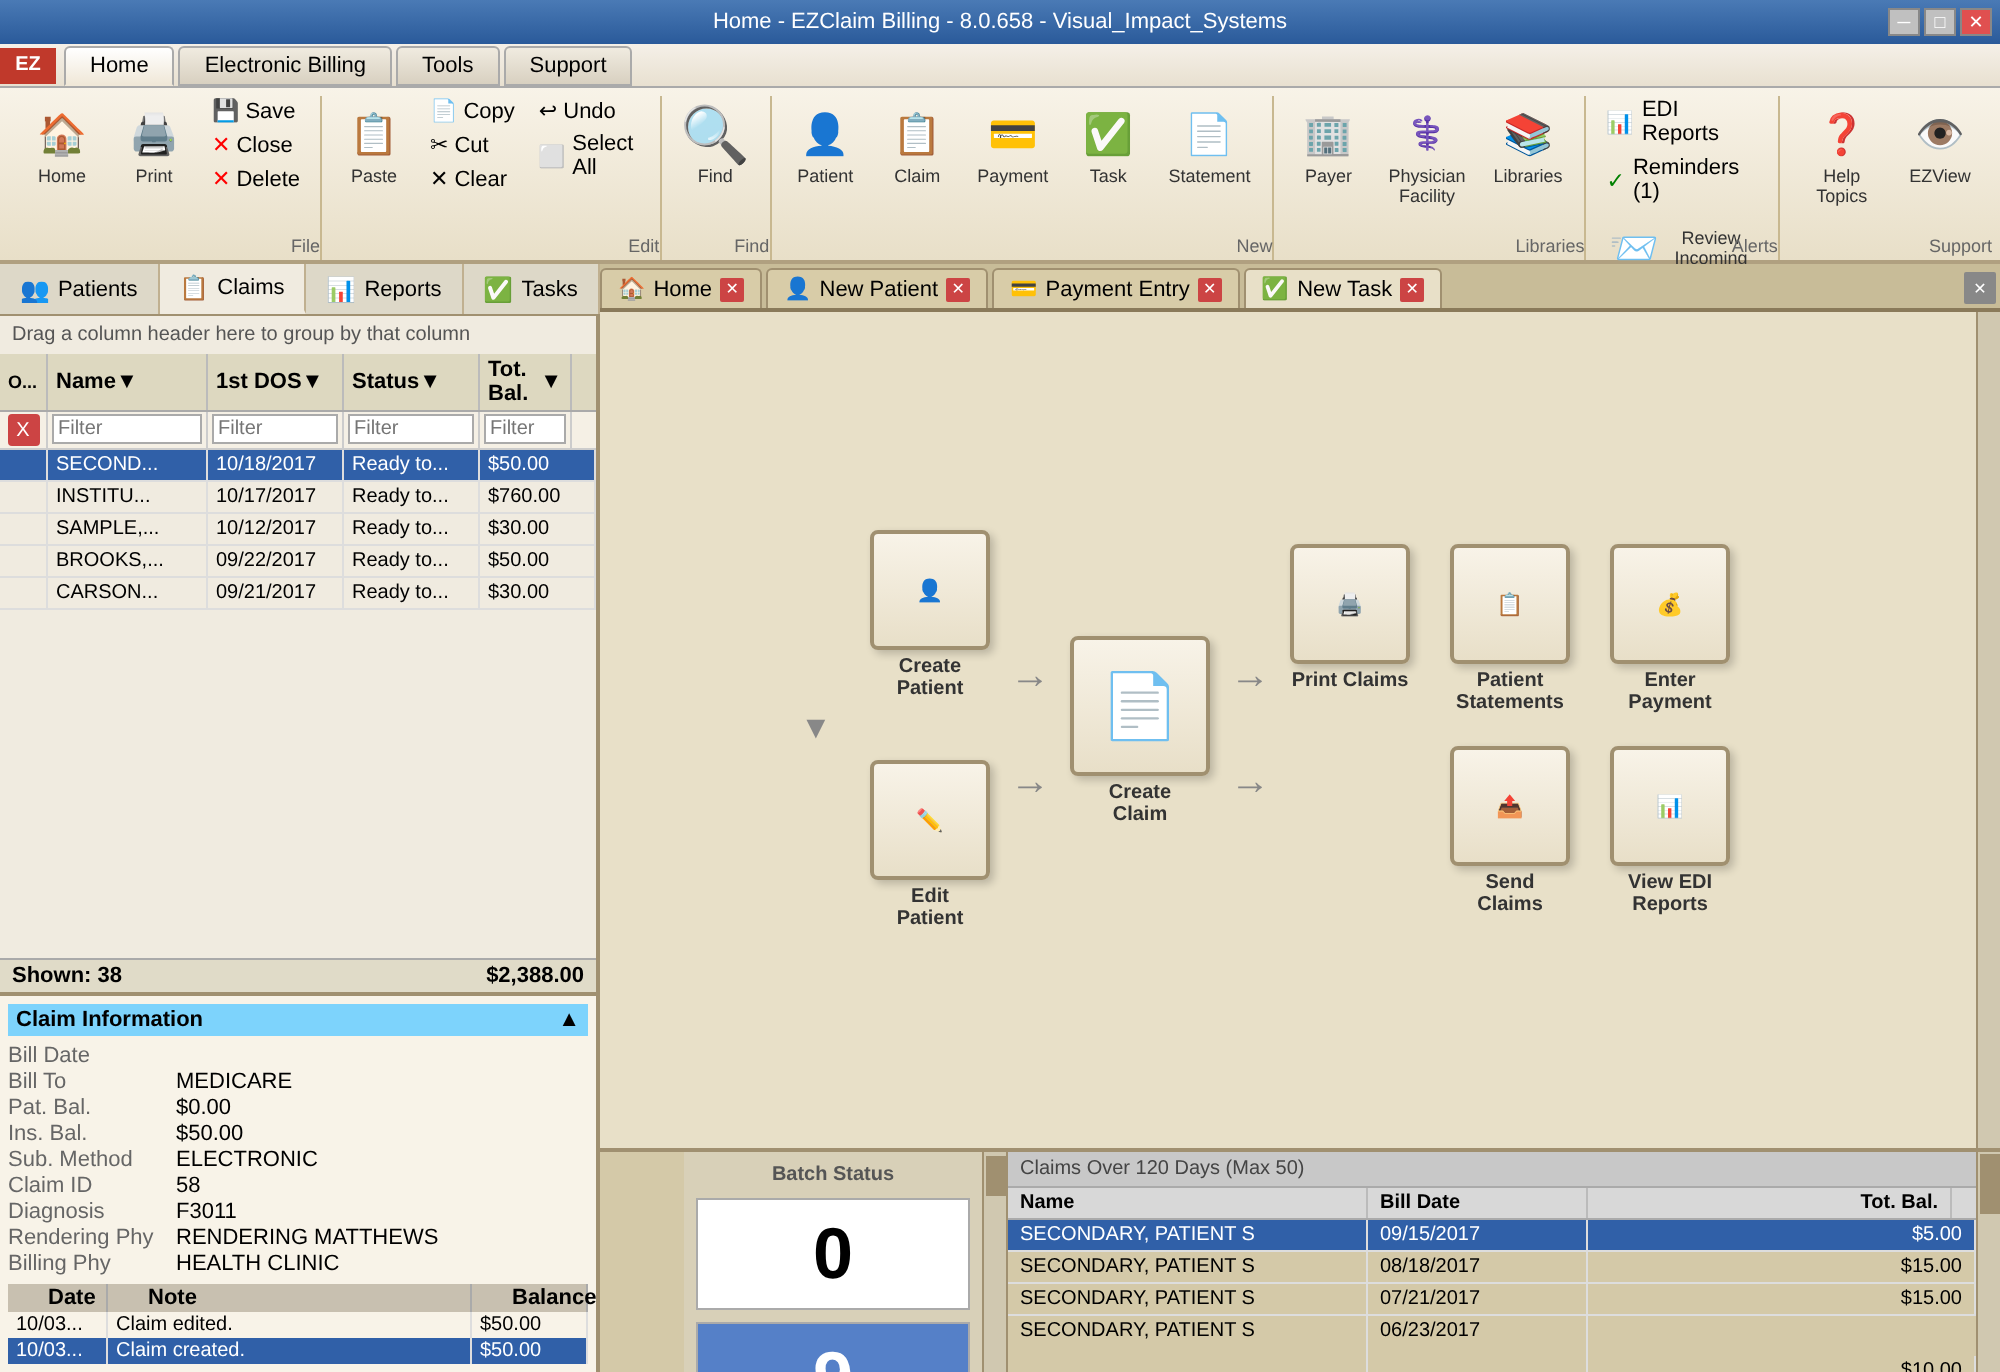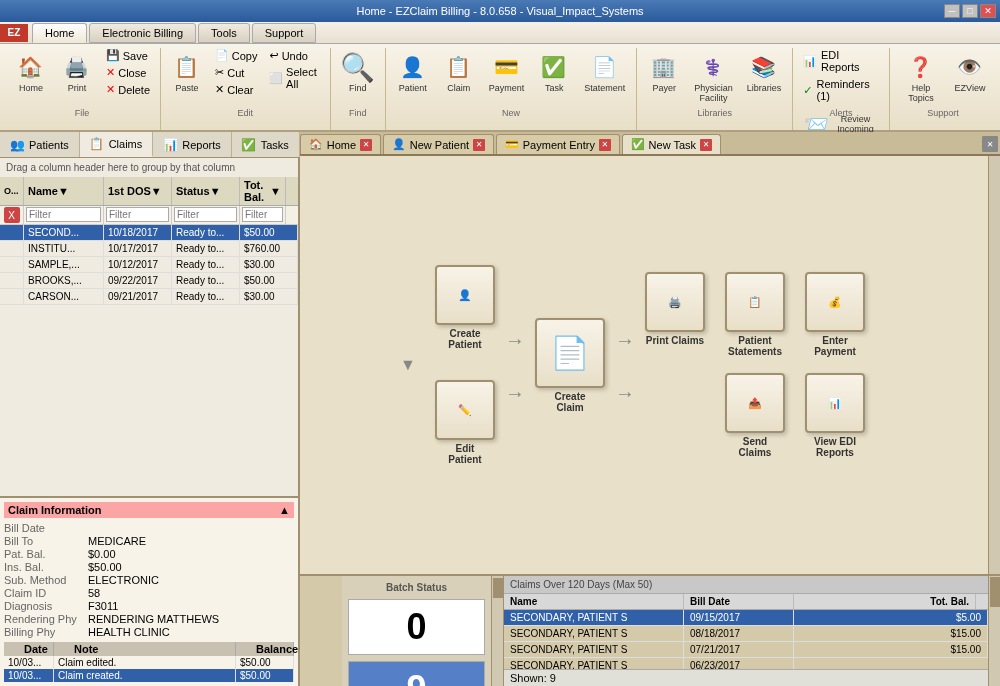--- a/index.html
+++ b/index.html
@@ -12,21 +12,21 @@
 
     
     .menubar { background: linear-gradient(to bottom, #f5f0e8, #e8e0d0); height: 22px; display: flex; align-items: center; border-bottom: 1px solid #aaa; }
     .logo-btn { width: 28px; height: 18px; background: #c0392b; display: flex; align-items: center; justify-content: center; margin-right: 4px; }
     .menu-tab { padding: 3px 12px; border: 1px solid #aaa; background: linear-gradient(to bottom, #f0ebe0, #d8d0c0); margin-right: 2px; cursor: pointer; border-radius: 3px 3px 0 0; }
     .menu-tab.active { background: linear-gradient(to bottom, #fff, #f0e8d8); border-bottom: 1px solid #f0e8d8; }
 
     
     .ribbon { background: linear-gradient(to bottom, #f8f3e8, #e8dfc8); border-bottom: 2px solid #b0a080; display: flex; align-items: stretch; padding: 4px 4px 0; height: 88px; }
     .ribbon-group { display: flex; flex-direction: column; align-items: center; border-right: 1px solid #c8b890; padding: 0 6px; position: relative; }
-    .ribbon-group-label { font-size: 9px; color: #666; position: absolute; bottom: 12px; text-align: center; width: 100%; }
+    .ribbon-group-label { font-size: 9px; color: #666; position: absolute; bottom: 2px; text-align: right; width: 100%; }
     .ribbon-items { display: flex; gap: 4px; padding-bottom: 16px; }
     .ribbon-btn { display: flex; flex-direction: column; align-items: center; padding: 3px 5px; cursor: pointer; border-radius: 3px; min-width: 40px; }
     .ribbon-icon { width: 32px; height: 32px; display: flex; align-items: center; justify-content: center; font-size: 20px; }
     .ribbon-label { font-size: 9px; text-align: center; color: #333; }
     .ribbon-small { display: flex; flex-direction: column; gap: 2px; padding-bottom: 16px; }
     .ribbon-small-btn { display: flex; align-items: center; gap: 3px; cursor: pointer; padding: 1px 4px; border-radius: 2px; }
 
     
     .left-panel { position: absolute; top: 132px; left: 0; width: 300px; bottom: 0; background: #f0ebe0; border-right: 2px solid #a09070; display: flex; flex-direction: column; }
 
@@ -45,21 +45,21 @@
     .filter-input { width: 100%; border: 1px solid #aaa; background: white; padding: 1px 2px; font-size: 10px; }
     .filter-x { width: 16px; height: 16px; background: #cc4444; color: white; display: flex; align-items: center; justify-content: center; font-size: 10px; cursor: pointer; border-radius: 2px; }
     .list-rows { overflow-y: auto; flex: 1; }
     .list-row { display: flex; border-bottom: 1px solid #ddd; cursor: pointer; }
     .list-row.selected { background: #3060a8; color: white; }
     .list-cell { padding: 2px 4px; border-right: 1px solid #ddd; overflow: hidden; white-space: nowrap; font-size: 10px; }
     .list-footer { background: #e0dbc8; border-top: 1px solid #aaa; padding: 2px 6px; display: flex; justify-content: space-between; font-size: 10px; font-weight: bold; }
 
     
     .claim-info { background: #f8f3e8; border-top: 2px solid #a09070; padding: 4px; }
-    .claim-info-header { display: flex; justify-content: space-between; font-weight: bold; background: #fca5a5; padding: 2px 4px; margin-bottom: 4px; }
+    .claim-info-header { display: flex; justify-content: space-between; font-weight: bold; background: #7dd3fc; padding: 2px 4px; margin-bottom: 4px; }
     .claim-info-label { color: #666; min-width: 80px; }
     .claim-info-value { color: #000; }
     .claim-notes { margin-top: 4px; }
     .note-header { display: flex; background: #c8c0b0; font-weight: bold; }
     .note-col { padding: 1px 20px; border-right: 1px solid #aaa; }
     .note-row { display: flex; }
     .note-row.selected { background: #3060a8; color: white; }
     .note-cell { padding: 1px 4px; border-right: 1px solid #ddd; font-size: 10px; }
 
     
@@ -356,20 +356,24 @@
     </div>
     <div class="list-row">
       <div class="list-cell" style="width:24px;"></div>
       <div class="list-cell" style="width:80px;">CARSON...</div>
       <div class="list-cell" style="width:68px;">09/21/2017</div>
       <div class="list-cell" style="width:68px;">Ready to...</div>
       <div class="list-cell" style="flex:1;">$30.00</div>
     </div>
   </div>
 
+  <div class="list-footer">
+    <span>Shown: 38</span>
+    <span>$2,388.00</span>
+  </div>
 
   <div class="claim-info">
     <div class="claim-info-header">
       <span>Claim Information</span>
       <span>▲</span>
     </div>
     <div style="display:grid;grid-template-columns:80px 1fr;gap:1px 4px;font-size:10px;">
       <span class="claim-info-label">Bill Date</span>
       <span class="claim-info-value"></span>
       <span class="claim-info-label">Bill To</span>
@@ -561,22 +565,19 @@
           <div class="claims-cell" style="width:110px;">07/21/2017</div>
           <div class="claims-cell" style="flex:1;text-align:right;">$15.00</div>
         </div>
         <div class="claims-row">
           <div class="claims-cell" style="width:180px;">SECONDARY, PATIENT S</div>
           <div class="claims-cell" style="width:110px;">06/23/2017</div>
           <div class="claims-cell" style="flex:1;text-align:right;margin-top:20px;">$10.00</div>
         </div>
 
       </div>
-      <div class="claims-footer">
-        <span>Shown: 9</span>
-      </div>
     </div>
 
     <div style="width:12px;background:#d0c8b0;border-left:1px solid #a09070;display:flex;flex-direction:column;">
       <div style="width:10px;height:30px;background:#a09070;margin:1px;"></div>
     </div>
   </div>
 </div>
 
 </body></html>

